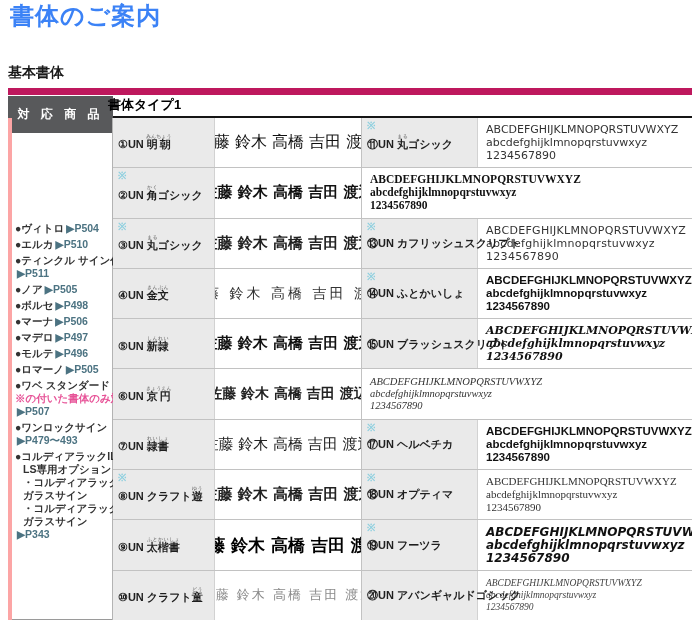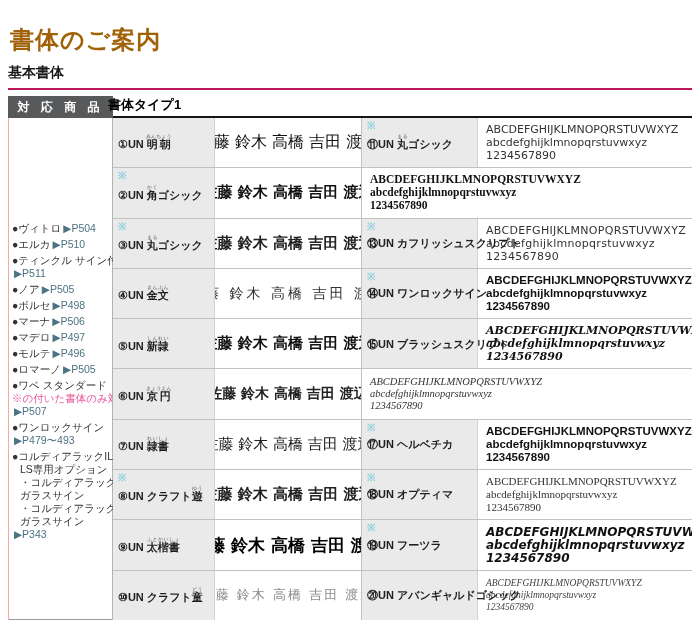--- a/index.html
+++ b/index.html
@@ -1,34 +1,34 @@
 <!DOCTYPE html>
 <html><head>
 <meta charset="utf-8">
 <style>
   * { margin:0; padding:0; box-sizing:border-box; }
   html,body { background:#fff; }
   .page { position:relative; width:700px; height:642px; background:#ffffff;
           font-family:"Liberation Sans", sans-serif; overflow:hidden; }
-  .title { position:absolute; left:10px; top:24px; font-size:24px; font-weight:bold;
-           color:#a16207; letter-spacing:1px; }
+  .title { position:absolute; left:10px; top:0; font-size:24px; font-weight:bold;
+           color:#3b82f6; letter-spacing:1px; }
   .section-head { position:absolute; left:8px; top:64px; width:684px; font-size:14px;
-           font-weight:bold; color:#1a1a1a; padding-bottom:6px; border-bottom:2px solid #be185d; }
+           font-weight:bold; color:#1a1a1a; padding-bottom:6px; border-bottom:7px solid #be185d; }
   .thead { position:absolute; left:8px; top:96px; width:684px; height:22px; }
-  .corner { position:absolute; left:0; top:0; width:105px; height:22px; background:#58595b;
+  .corner { position:absolute; left:0; top:0; width:105px; height:37px; background:#58595b;
            color:#fff; font-size:12px; font-weight:bold; display:flex; align-items:center;
            justify-content:center; letter-spacing:4px; }
   .type-header { position:absolute; left:100px; top:0; height:19px; font-size:13px;
            font-weight:bold; color:#000; }
   .thead-rule { position:absolute; left:105px; width:579px; bottom:0; height:2px; background:#151515; }
   .tbody { position:absolute; left:8px; top:118px; width:684px; height:502px;
            border-bottom:1px solid #9a9a9a; }
   .sidebar { position:absolute; left:0; top:0; width:105px; height:502px;
-           border-left:1px solid #fca5a5; border-right:1px solid #b3b3b3;
-           padding:101px 3px 0 3px; font-size:10.5px; line-height:13px; color:#333; }
+           border-left:4px solid #fca5a5; border-right:1px solid #b3b3b3;
+           padding:101px 3px 0 3px; font-size:10.5px; line-height:13px; color:#333;font-weight:bold; }
   .sb-line { white-space:nowrap; }
   .sb-line.bullet { margin-top:3px; }
   .sb-line.indent { padding-left:8px; }
   .sb-line.pink { color:#e75297; }
   .sb-link { color:#4c7382; margin-left:2px; }
   .grid { position:absolute; left:105px; top:0; width:579px; height:502px;
           display:flex; flex-direction:column; }
   .row { flex:1; display:flex; border-bottom:1px solid #c2c2c2; min-height:0; }
   .row:last-child { border-bottom:none; }
   .lcell { width:102px; background:#eaeaea; border-right:1px solid #d2d2d2; position:relative;
@@ -156,21 +156,21 @@
       </div>
 
       <div class="row">
         <div class="lcell">
             <span class="star"></span>
             <span class="label-line"><span>④</span><span>UN </span><ruby><span>金文</span><rt>きんぶん</rt></ruby><span></span></span>
           </div>
         <div class="lsample f3">佐藤 鈴木 高橋 吉田 渡辺</div>
         <div class="rcell">
             <span class="star">※</span>
-            <span class="label-line"><span>⑭</span><span>UN ワンロックサイン</span><ruby><span></span><rt></rt></ruby><span></span></span>
+            <span class="label-line"><span>⑭</span><span>UN ふとかいしょ</span><ruby><span></span><rt></rt></ruby><span></span></span>
           </div>
         <div class="rsample r3">
             <span>ABCDEFGHIJKLMNOPQRSTUVWXYZ</span>
             <span>abcdefghijklmnopqrstuvwxyz</span>
             <span>1234567890</span>
           </div>
       </div>
 
       <div class="row">
         <div class="lcell">

